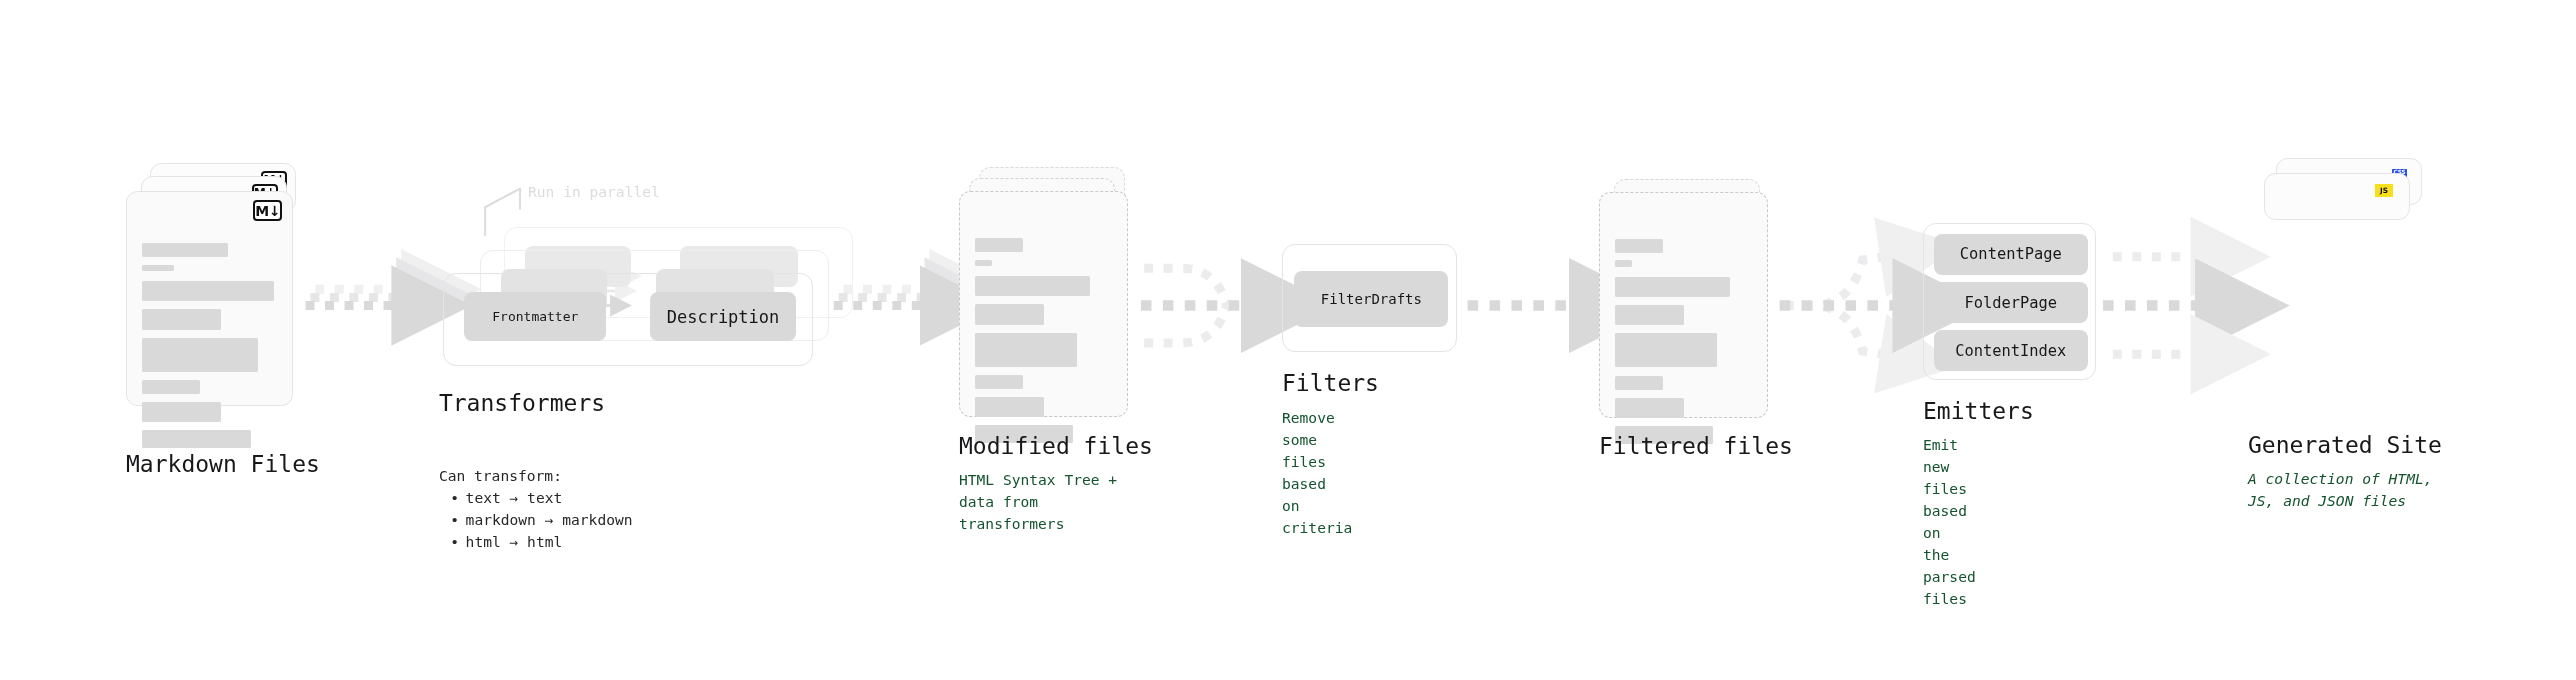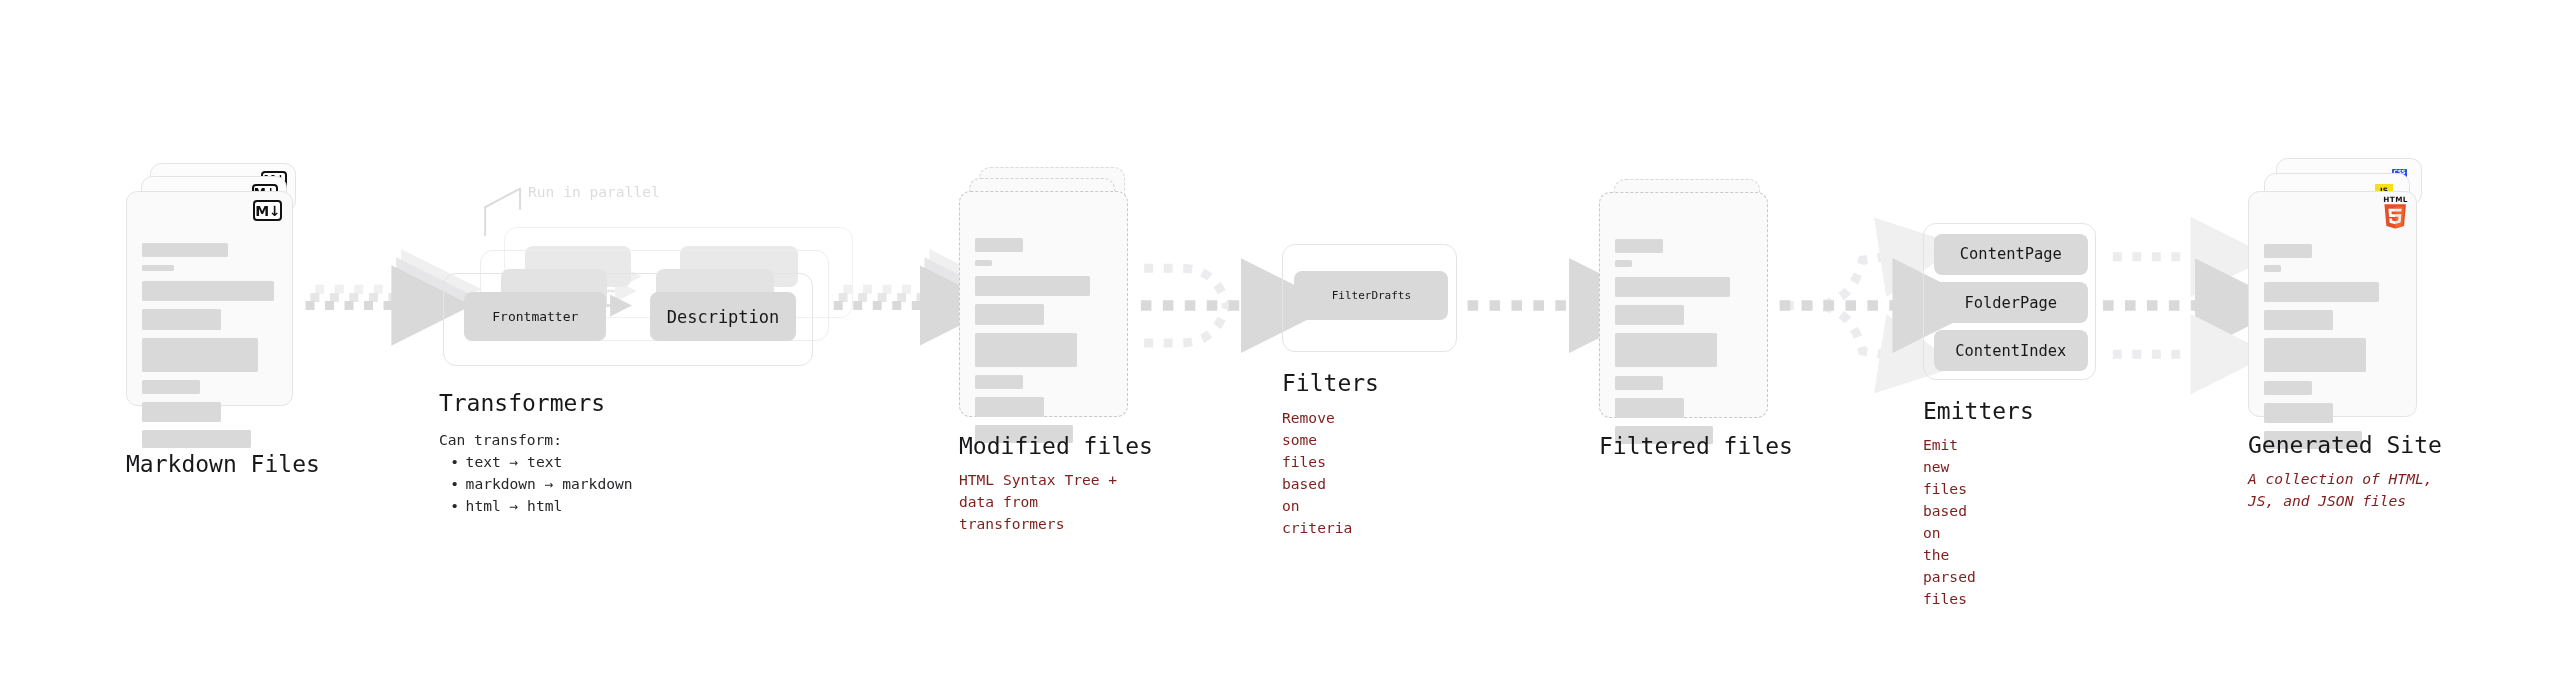--- a/index.html
+++ b/index.html
@@ -127,28 +127,29 @@
     position: absolute;
     font-size: 23px;
     line-height: 26px;
     color: #18181b;
     white-space: nowrap;
   }
   .caption {
     position: absolute;
     font-size: 14.6px;
     line-height: 22px;
-    color: #7f1d1d;
+    color: #14532d;
     white-space: pre-line;
   }
   .caption-list {
     position: absolute;
     font-size: 14.6px;
     line-height: 22px;
     color: #27272a;
+    margin-top: 36px;
   }
   .caption-list .lead { white-space: nowrap; }
   .caption-list ul {
     list-style: none;
     margin: 0;
     padding: 0 0 0 11.4px;
   }
   .caption-list li { white-space: nowrap; }
   .caption-list li::before {
     content: "\2022";
@@ -319,21 +320,21 @@
 
     <div class="title" style="left:0px; top:266px;">Modified files</div>
 
     <div class="caption" style="left:0px; top:302px;">HTML Syntax Tree +
 data from transformers</div>
   </div>
 
   <div class="node" style="left:1282px; top:244px;">
 
     <div class="procbox" style="left:0px; top:0px; width:175px; height:108px;">
-      <div class="chip" style="left:11.4px; top:26px; width:154px; height:49px; font-size:11px;">FilterDrafts</div>
+      <div class="chip" style="left:11.4px; top:26px; width:154px; height:56px; font-size:14px;">FilterDrafts</div>
     </div>
 
     <div class="title" style="left:0px; top:126px;">Filters</div>
 
     <div class="caption" style="left:0px; top:163px;">Remove some files based
 on criteria</div>
   </div>
 
   <div class="node" style="left:1599px; top:179px;">
 
@@ -375,43 +376,20 @@
     <div class="stack" style="width:195px;height:260px;">
 
       <div class="filecard back" style="left:28.4px; top:0px; width:146px; height:47px;">
         <div class="css-badge" style="right:14.6px; top:9.8px; width:14.6px; height:9.8px; font-size:5.7px;">CSS</div>
       </div>
 
       <div class="filecard back" style="left:16.3px; top:15.4px; width:146px; height:47px;">
         <div class="js-badge" style="right:16.3px; top:9.8px; width:18px; height:13px; font-size:7.3px;">JS</div>
       </div>
 
-      <div class="filecard" style="left:0px; top:32.5px; width:169px; height:226px;">
-
-        <div class="html5-badge" style="right:8.1px; top:4.9px;">
-          <div class="html5-word">HTML</div>
-          <svg width="24.4" height="28" viewBox="0 0 512 580" xmlns="http://www.w3.org/2000/svg">
-            <path fill="#e34f26" d="M71 460L30 0h452l-41 460-185 52z"></path>
-            <path fill="#ef652a" d="M256 48v464l150-42 35-422z"></path>
-            <path fill="#ffffff" d="M256 210h-75l-5-58h80V96H114l15 171h127zm0 150l-1 .3-63-17-4-45h-56l8 89 115 32 1-.3z"></path>
-            <path fill="#ebebeb" d="M255 210v56h70l-7 74-63 17v58l115-32 16-173zm0-114v56h131l5-56z"></path>
-          </svg>
-        </div>
-
-        <div class="card-body">
-          <div class="bar" style="width:34%;height:14.6px;margin-top:19.5px;"></div>
-          <div class="bar" style="width:12%;height:6.5px;margin-top:7.3px;"></div>
-          <div class="bar" style="width:82%;height:20.3px;margin-top:9.8px;"></div>
-          <div class="bar" style="width:49%;height:20.3px;margin-top:8.1px;"></div>
-          <div class="bar" style="width:73%;height:34px;margin-top:8.1px;"></div>
-          <div class="bar" style="width:34%;height:14px;margin-top:8.1px;"></div>
-          <div class="bar" style="width:49%;height:20.3px;margin-top:8.1px;"></div>
-          <div class="bar" style="width:70%;height:18px;margin-top:8.1px;"></div>
-        </div>
-      </div>
     </div>
 
     <div class="title" style="left:0px; top:274px;">Generated Site</div>
 
     <div class="caption" style="left:0px; top:310px;font-style:italic;">A collection of HTML,
 JS, and JSON files</div>
   </div>
 
 </div>
 

